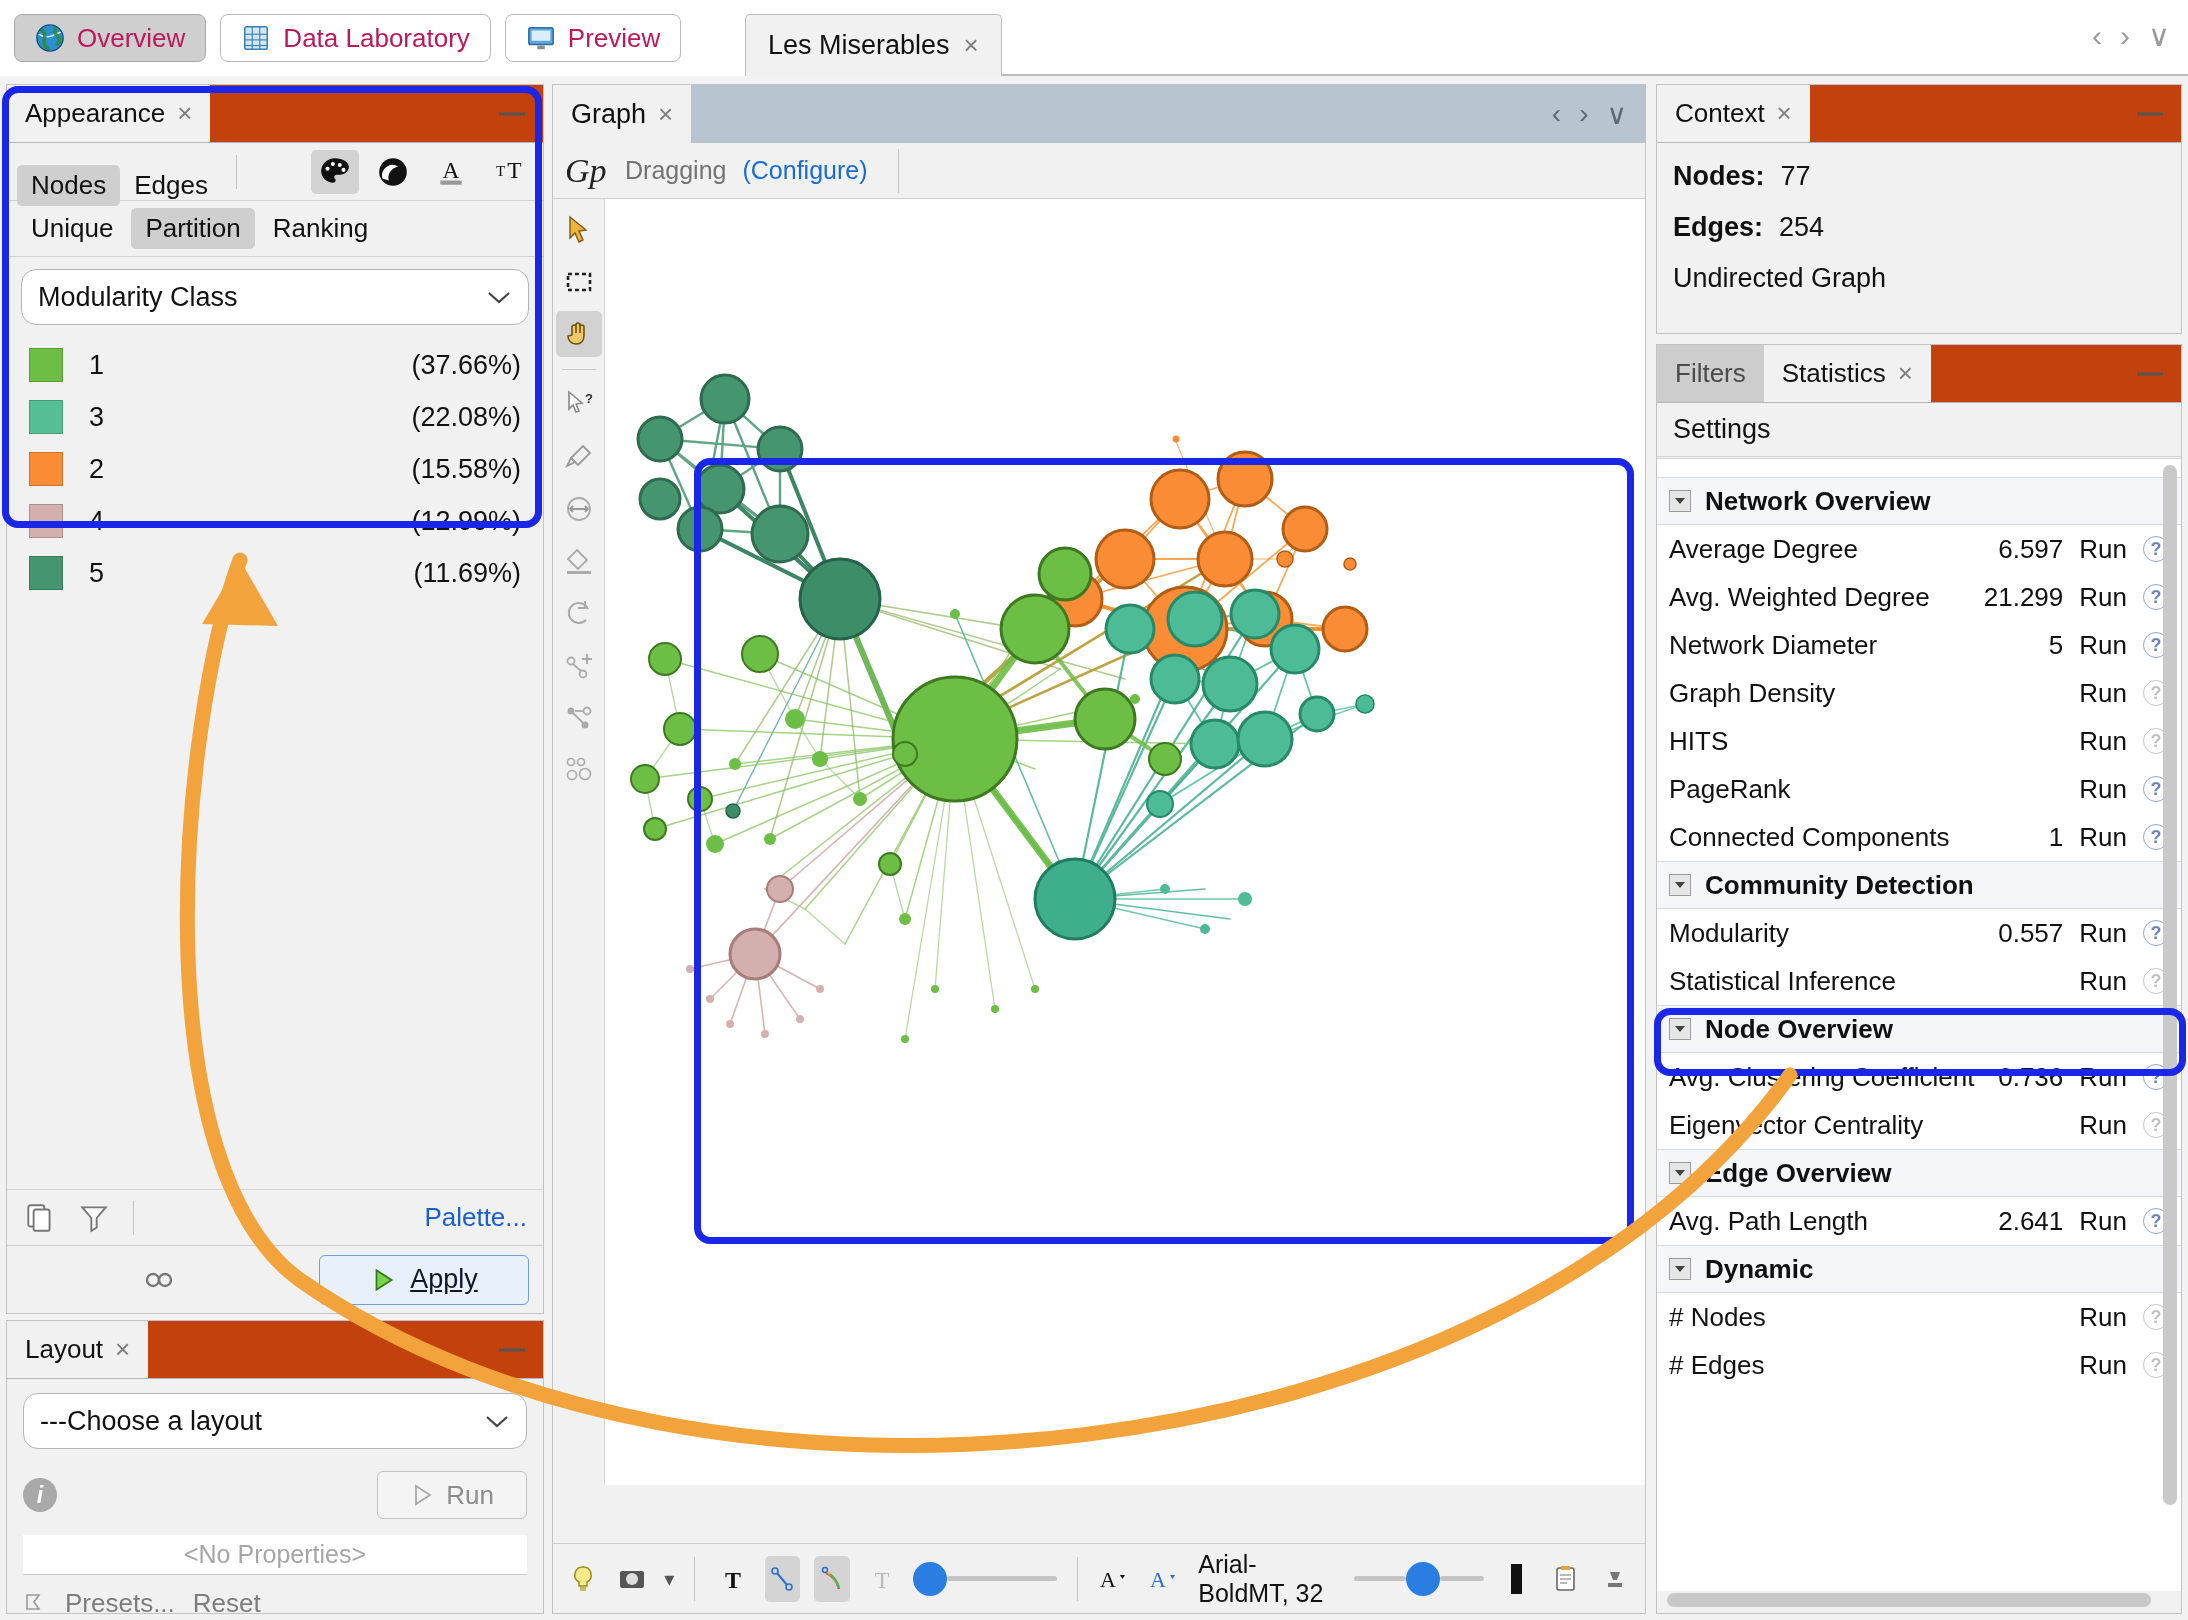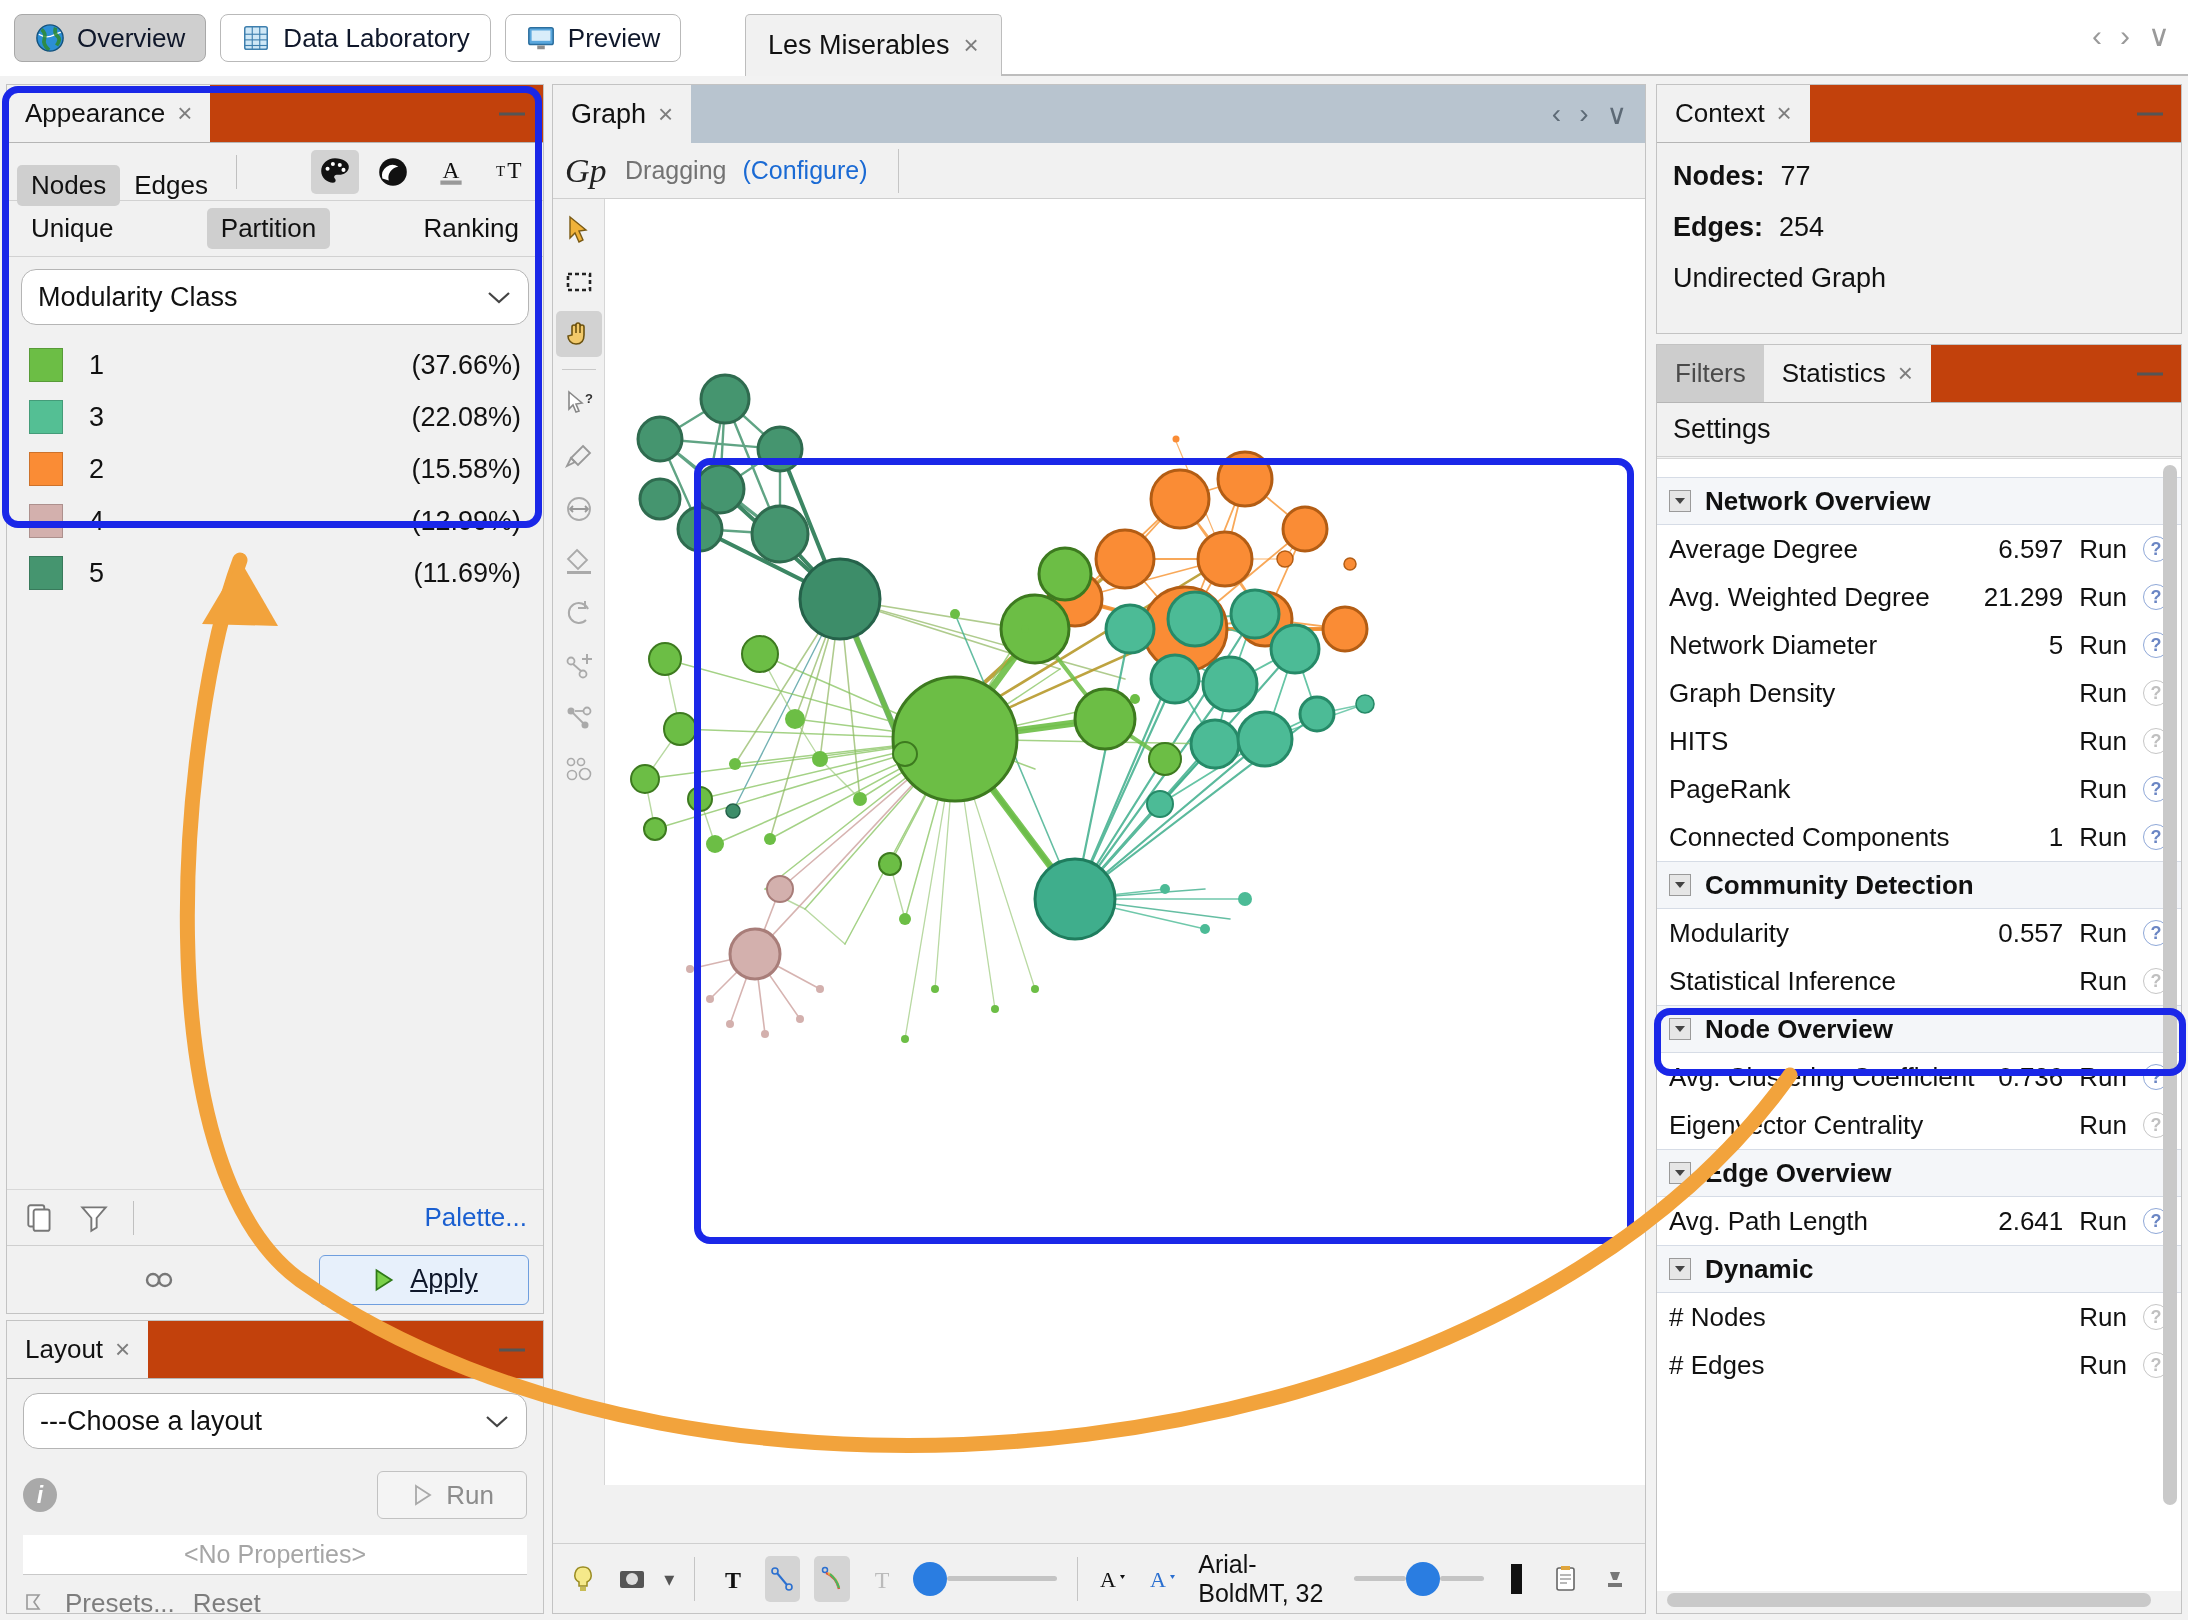--- a/index.html
+++ b/index.html
@@ -15,21 +15,21 @@
   
   .topbar {
     position: absolute; left: 0; top: 0; width: 2188px; height: 76px;
     background: #ffffff;
     display: flex; align-items: center; padding-left: 14px; gap: 14px;
   }
   .mode-btn {
     display: flex; align-items: center; gap: 12px;
     height: 48px; padding: 0 20px;
     border: 1px solid #b9b9b9; border-radius: 8px;
-    background: #ffffff; font-size: 26px; color: #0f172a;
+    background: #ffffff; font-size: 26px; color: #be185d;
   }
   .mode-btn.active { background: #cfcfcf; border-color: #a8a8a8; }
   .mode-ico { width: 30px; height: 30px; display:block; }
 
   .doc-tabrow {
     position: absolute; left: 745px; top: 0; right: 0; height: 76px;
   }
   .doc-tab {
     position: absolute; left: 0; top: 14px;
     height: 62px; padding: 0 22px;
@@ -81,21 +81,21 @@
   .seg-btn.active { background: #cfcfcf; }
   .vsep { width: 1px; height: 34px; background: #c0c0c0; margin: 0 14px; }
   .ico-btn {
     width: 48px; height: 44px; display: flex; align-items: center; justify-content: center;
     border-radius: 5px;
   }
   .ico-btn.active { background: #d2d2d2; }
 
   .ae-modes {
     height: 56px; display: flex; align-items: center; gap: 4px;
-    padding: 0 10px; border-bottom: 1px solid #d2d2d2; justify-content: space-between;
+    padding: 0 10px; border-bottom: 1px solid #d2d2d2;
   }
   .ae-body { padding: 12px 14px; }
   .combo {
     height: 56px; background: #fff; border: 1px solid #b5b5b5; border-radius: 15px;
     display: flex; align-items: center; padding: 0 16px;
     font-size: 27px; color: #111; position: relative;
   }
   .chev { position: absolute; right: 16px; top: 50%; transform: translateY(-50%); }
   .part-list { margin-top: 14px; }
   .part-row {

